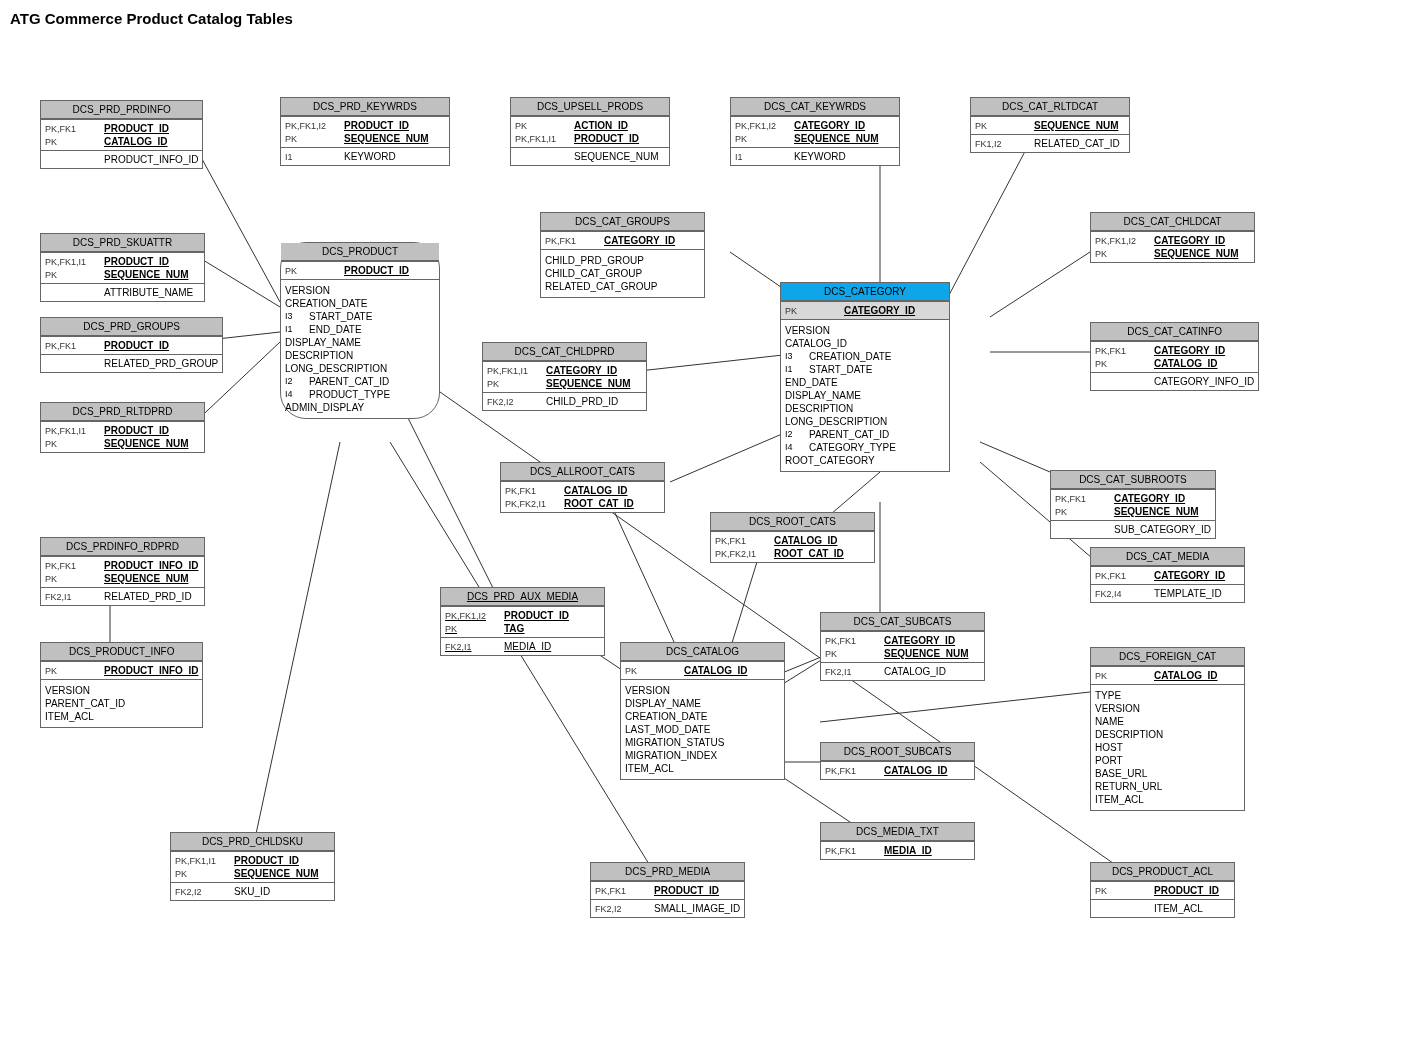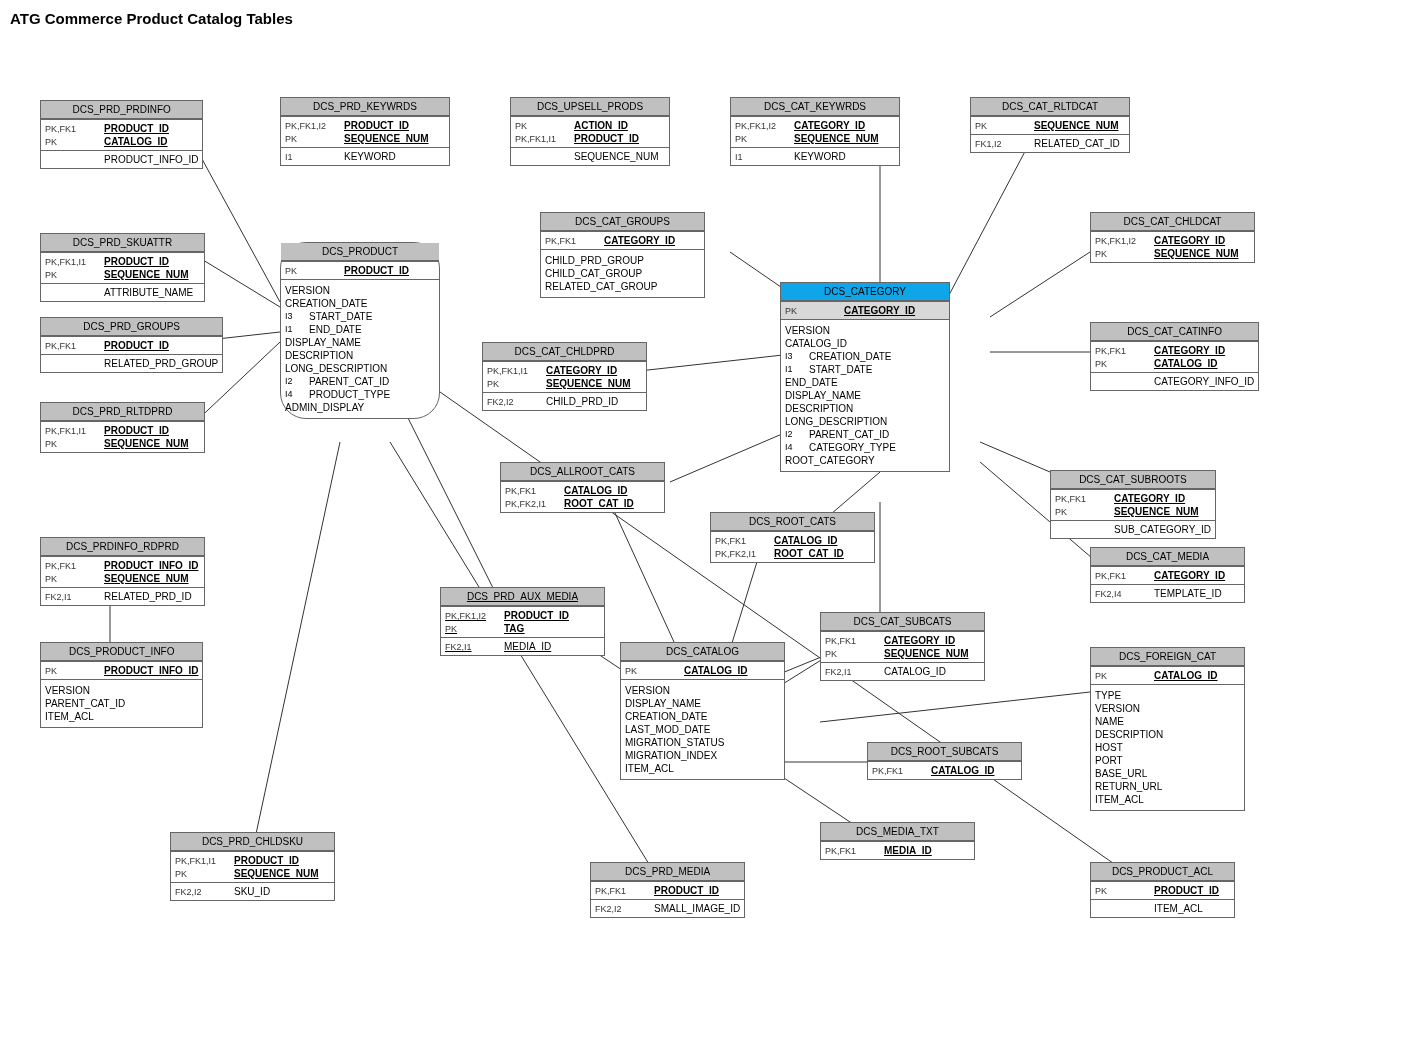--- a/index.html
+++ b/index.html
@@ -619,21 +619,21 @@
         <div>DESCRIPTION</div>
         <div>HOST</div>
         <div>PORT</div>
         <div>BASE_URL</div>
         <div>RETURN_URL</div>
         <div>ITEM_ACL</div>
       </div>
     </div>
   </div>
 
-  <div class="db-table" style="left:810px;top:700px;min-width:155px;margin-left:47px;">
+  <div class="db-table" style="left:810px;top:700px;min-width:155px;">
     <div class="table-title">DCS_ROOT_SUBCATS</div>
     <div class="table-section">
       <div class="row">
           <span class="key-col">PK,FK1</span>
           <span class="field-col">CATALOG_ID</span>
         </div>
     </div>
   </div>
 
   <div class="db-table" style="left:160px;top:790px;min-width:165px;">

